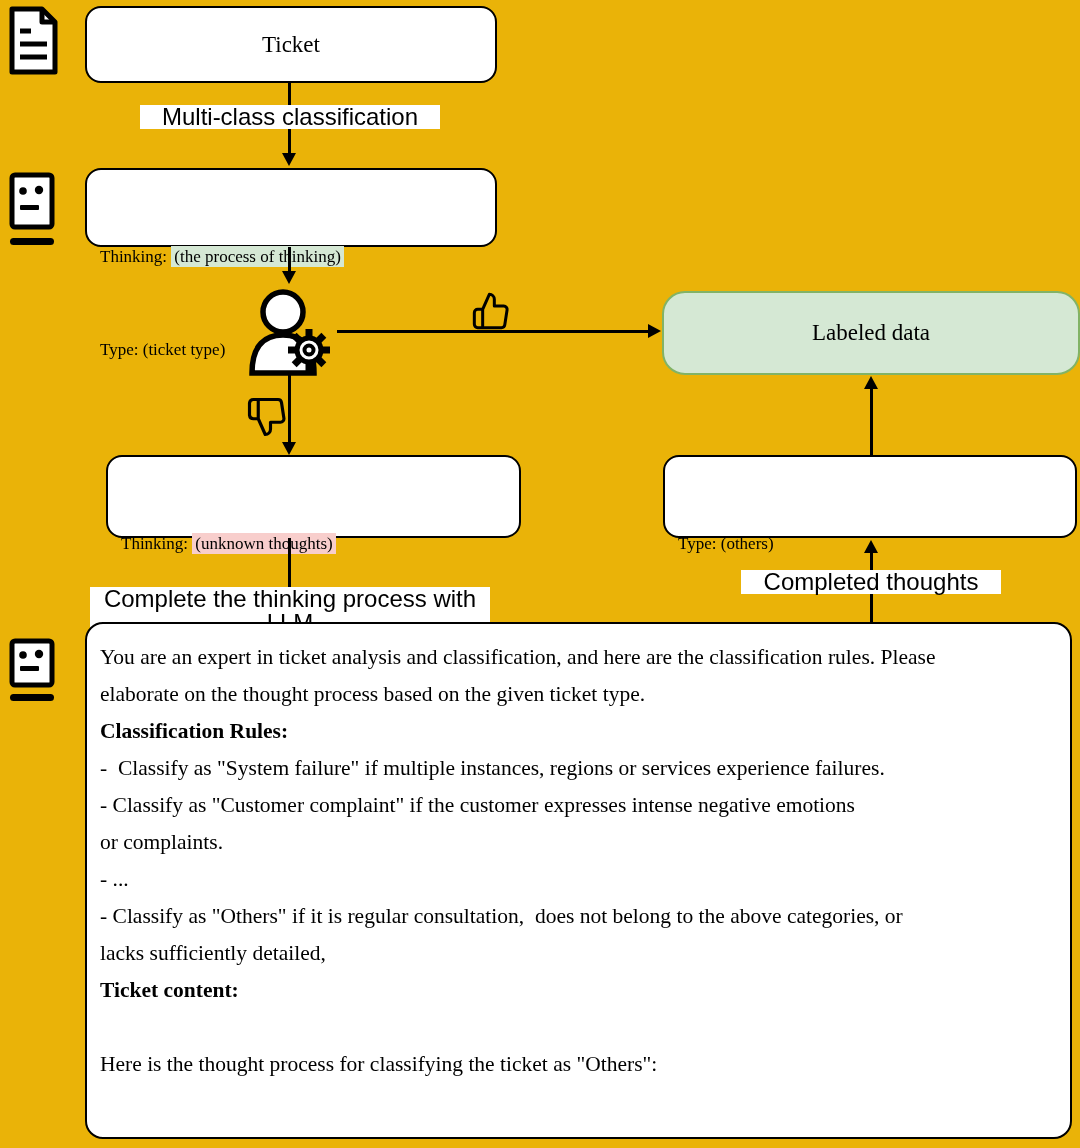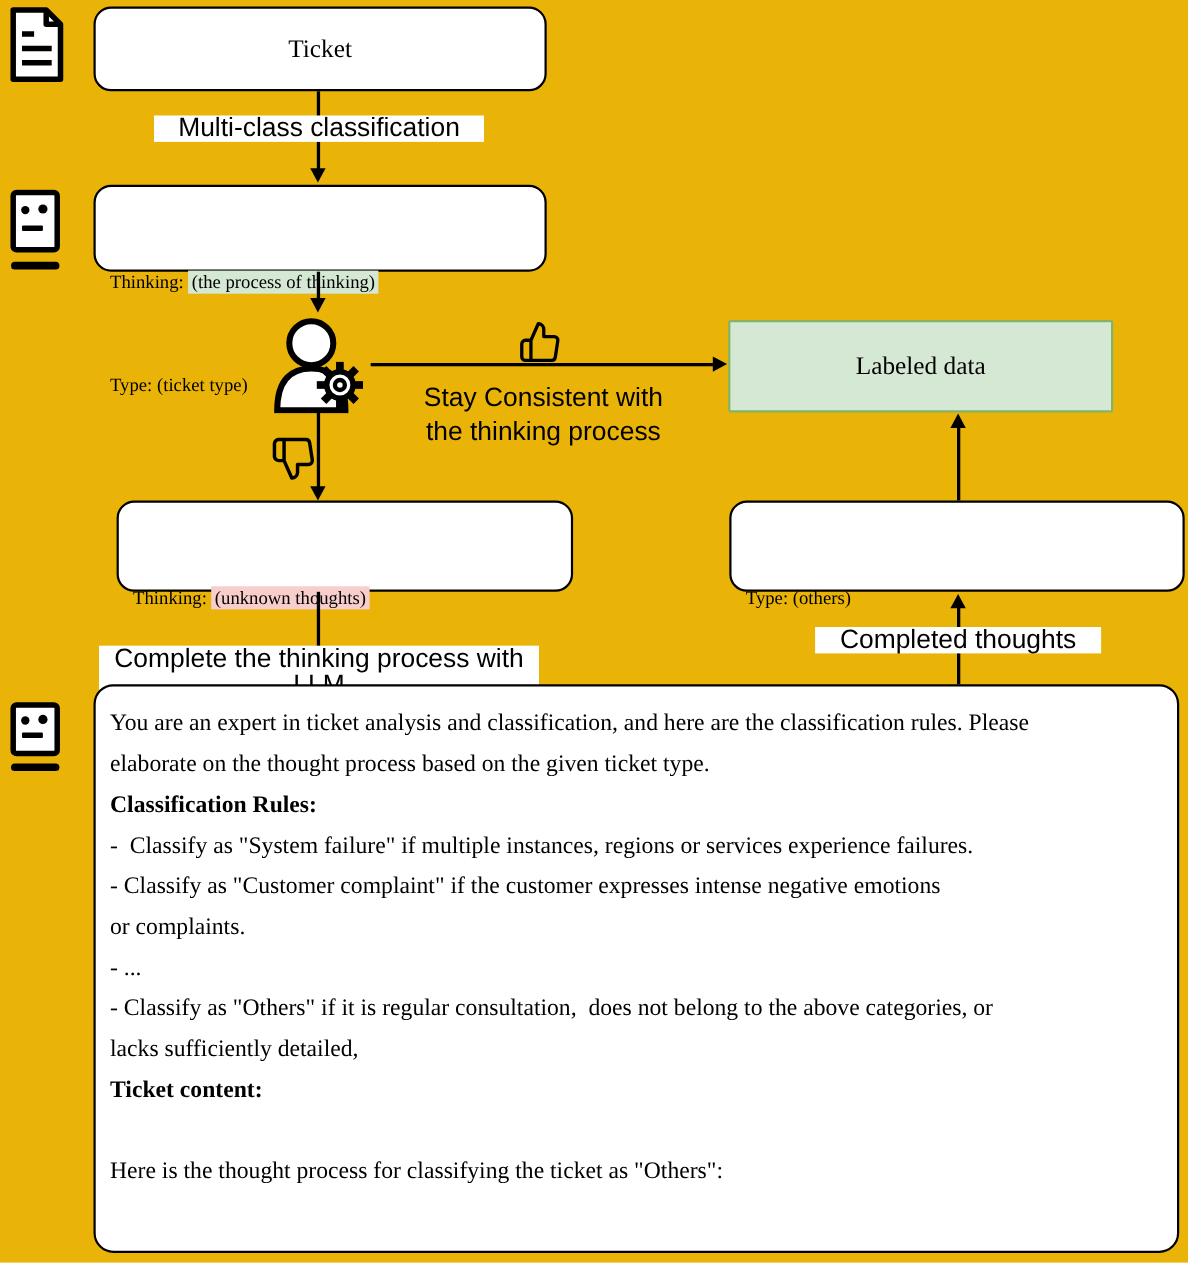--- a/index.html
+++ b/index.html
@@ -111,26 +111,22 @@
     </svg>
   </div>
 
   <div class="hline" style="left:337px; top:330px; width:312px;"></div>
   <div class="ah ah-right" style="left:648px; top:324px;"></div>
   <div class="abs" style="left:470px; top:291px;">
     <svg width="42" height="40" viewBox="0 0 24 24" fill="none" stroke="#000" stroke-width="1.8" stroke-linecap="round" stroke-linejoin="round">
       <path d="M14 9V5a3 3 0 0 0-3-3l-4 9v11h11.28a2 2 0 0 0 2-1.7l1.38-9a2 2 0 0 0-2-2.3zM7 22H4a2 2 0 0 1-2-2v-7a2 2 0 0 1 2-2h3"></path>
     </svg>
   </div>
-  <div class="edge-label nobg" style="left:364px; top:346px; width:260px; line-height:31px;">
-    <div>Stay Consistent with</div>
-    <div>the thinking process</div>
-  </div>
 
-  <div class="node center green-node" style="left:662px; top:291px; width:350px; height:84px; border-radius:2px;">
+  <div class="node center green-node" style="left:662px; top:291px; width:418px; height:84px; border-radius:23px;">
     <span class="node-label">Labeled data</span>
   </div>
 
   <div class="vline" style="left:288px; top:374px; height:70px;"></div>
   <div class="ah ah-down" style="left:282px; top:442px;"></div>
   <div class="abs" style="left:246px; top:394px;">
     <svg width="42" height="46" viewBox="0 0 24 24" fill="none" stroke="#000" stroke-width="1.8" stroke-linecap="round" stroke-linejoin="round">
       <g transform="scale(-1,1) translate(-24,0)">
         <path d="M10 15v4a3 3 0 0 0 3 3l4-9V2H5.72a2 2 0 0 0-2 1.7l-1.38 9a2 2 0 0 0 2 2.3zM17 2h2.67A2.31 2.31 0 0 1 22 4v7a2.31 2.31 0 0 1-2.33 2H17"></path>
       </g>

